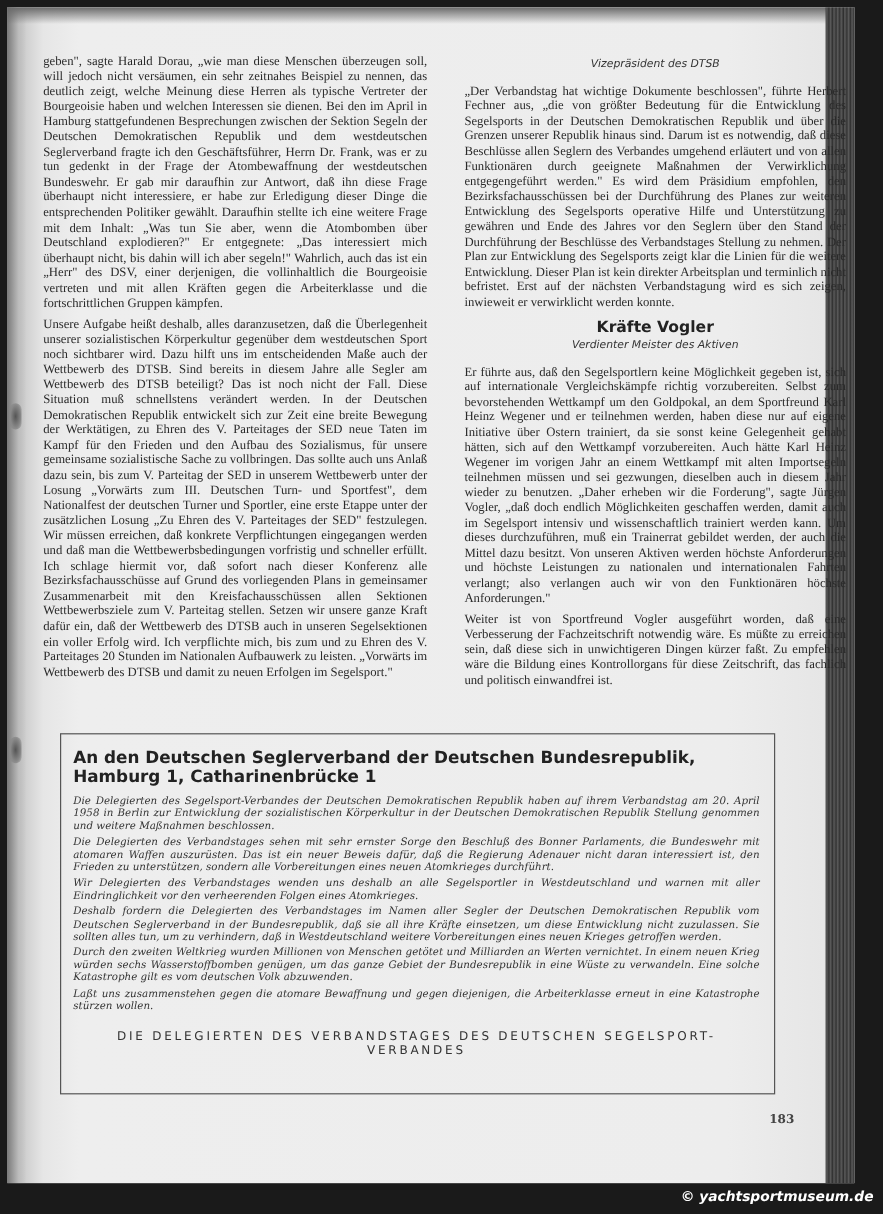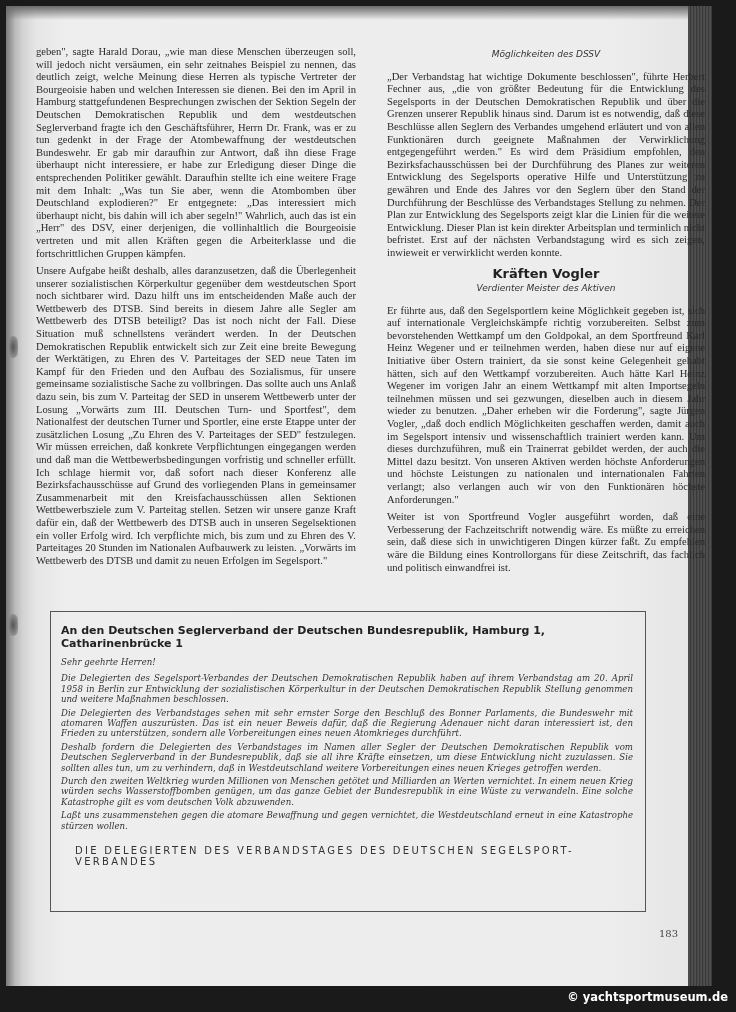--- a/index.html
+++ b/index.html
@@ -41,45 +41,45 @@
       font-family: "DejaVu Sans", sans-serif; font-style: italic;
       font-size: 9px; text-align: center; margin: 2px 0 10px 0; color: #333;
     }
     .letter-box {
       position: absolute; left: 44px; top: 605px; width: 596px; height: 301px;
       border: 1px solid #555; box-sizing: border-box;
       padding: 12px 12px 8px 10px;
     }
     .letter-head {
       font-family: "DejaVu Sans", sans-serif; font-weight: bold;
-      font-size: 11px; margin: 0 0 7px 0; color: #222;
+      font-size: 14px; margin: 0 0 7px 0; color: #222;
     }
     .letter-salutation, .letter-para {
       font-family: "DejaVu Serif", serif; font-style: italic;
       font-size: 8.6px; line-height: 10.4px; color: #333; margin: 0 0 3px 0;
       text-align: justify;
     }
     .letter-salutation { margin-bottom: 6px; }
     .letter-closing {
       font-family: "DejaVu Serif", serif; font-style: italic;
       font-size: 8.6px; text-align: right; padding-right: 30px; margin: 2px 0 6px 0; color: #333;
     }
     .letter-signature {
       font-family: "DejaVu Sans", sans-serif; font-size: 10px;
-      letter-spacing: 2.3px; text-align: left; color: #333; margin: 14px;
+      letter-spacing: 2.3px; text-align: center; color: #333; margin: 14px;
     }
     .page-number {
-      position: absolute; left: 653px; top: 922px;
-      font-size: 10px; font-weight: normal; color: #444;
+      position: absolute; left: 635px; top: 922px;
+      font-size: 10px; font-weight: bold; color: #444;
       font-family: "DejaVu Serif", serif;
     }
     .watermark {
       position: absolute; right: 8px; bottom: 8px;
       font-family: "DejaVu Sans", sans-serif; font-weight: bold;
-      font-size: 11.5px; color: #ffffff;
+      font-size: 11.5px; color: #ffffff; font-style: italic;
     }
     .binding-hole {
       position: absolute; width: 10px; height: 22px; border-radius: 5px;
       background: radial-gradient(ellipse at center, #555 0%, #888 60%, rgba(160,160,160,0) 100%);
     }
   </style>
 </head>
 <body>
 
 <div class="page">
@@ -89,38 +89,38 @@
   <div class="binding-hole" style="left:2px; top:330px;"></div>
   <div class="binding-hole" style="left:2px; top:608px;"></div>
 
   <div class="col col-left">
     <p>geben", sagte Harald Dorau, „wie man diese Menschen überzeugen soll, will jedoch nicht versäumen, ein sehr zeitnahes Beispiel zu nennen, das deutlich zeigt, welche Meinung diese Herren als typische Vertreter der Bourgeoisie haben und welchen Interessen sie dienen. Bei den im April in Hamburg stattgefundenen Besprechungen zwischen der Sektion Segeln der Deutschen Demokratischen Republik und dem westdeutschen Seglerverband fragte ich den Geschäftsführer, Herrn Dr. Frank, was er zu tun gedenkt in der Frage der Atombewaffnung der westdeutschen Bundeswehr. Er gab mir daraufhin zur Antwort, daß ihn diese Frage überhaupt nicht interessiere, er habe zur Erledigung dieser Dinge die entsprechenden Politiker gewählt. Daraufhin stellte ich eine weitere Frage mit dem Inhalt: „Was tun Sie aber, wenn die Atombomben über Deutschland explodieren?" Er entgegnete: „Das interessiert mich überhaupt nicht, bis dahin will ich aber segeln!" Wahrlich, auch das ist ein „Herr" des DSV, einer derjenigen, die vollinhaltlich die Bourgeoisie vertreten und mit allen Kräften gegen die Arbeiterklasse und die fortschrittlichen Gruppen kämpfen.</p>
     <p>Unsere Aufgabe heißt deshalb, alles daranzusetzen, daß die Überlegenheit unserer sozialistischen Körperkultur gegenüber dem westdeutschen Sport noch sichtbarer wird. Dazu hilft uns im entscheidenden Maße auch der Wettbewerb des DTSB. Sind bereits in diesem Jahre alle Segler am Wettbewerb des DTSB beteiligt? Das ist noch nicht der Fall. Diese Situation muß schnellstens verändert werden. In der Deutschen Demokratischen Republik entwickelt sich zur Zeit eine breite Bewegung der Werktätigen, zu Ehren des V. Parteitages der SED neue Taten im Kampf für den Frieden und den Aufbau des Sozialismus, für unsere gemeinsame sozialistische Sache zu vollbringen. Das sollte auch uns Anlaß dazu sein, bis zum V. Parteitag der SED in unserem Wettbewerb unter der Losung „Vorwärts zum III. Deutschen Turn- und Sportfest", dem Nationalfest der deutschen Turner und Sportler, eine erste Etappe unter der zusätzlichen Losung „Zu Ehren des V. Parteitages der SED" festzulegen. Wir müssen erreichen, daß konkrete Verpflichtungen eingegangen werden und daß man die Wettbewerbsbedingungen vorfristig und schneller erfüllt. Ich schlage hiermit vor, daß sofort nach dieser Konferenz alle Bezirksfachausschüsse auf Grund des vorliegenden Plans in gemeinsamer Zusammenarbeit mit den Kreisfachausschüssen allen Sektionen Wettbewerbsziele zum V. Parteitag stellen. Setzen wir unsere ganze Kraft dafür ein, daß der Wettbewerb des DTSB auch in unseren Segelsektionen ein voller Erfolg wird. Ich verpflichte mich, bis zum und zu Ehren des V. Parteitages 20 Stunden im Nationalen Aufbauwerk zu leisten. „Vorwärts im Wettbewerb des DTSB und damit zu neuen Erfolgen im Segelsport."</p>
   </div>
 
   <div class="col col-right">
     <div>
-      <div class="speaker-title">Möglichkeiten des DSSV</div>
+      <div class="speaker-title">Vizepräsident des DTSB</div>
       <p>„Der Verbandstag hat wichtige Dokumente beschlossen", führte Herbert Fechner aus, „die von größter Bedeutung für die Entwicklung des Segelsports in der Deutschen Demokratischen Republik und über die Grenzen unserer Republik hinaus sind. Darum ist es notwendig, daß diese Beschlüsse allen Seglern des Verbandes umgehend erläutert und von allen Funktionären durch geeignete Maßnahmen der Verwirklichung entgegengeführt werden." Es wird dem Präsidium empfohlen, den Bezirksfachausschüssen bei der Durchführung des Planes zur weiteren Entwicklung des Segelsports operative Hilfe und Unterstützung zu gewähren und Ende des Jahres vor den Seglern über den Stand der Durchführung der Beschlüsse des Verbandstages Stellung zu nehmen. Der Plan zur Entwicklung des Segelsports zeigt klar die Linien für die weitere Entwicklung. Dieser Plan ist kein direkter Arbeitsplan und terminlich nicht befristet. Erst auf der nächsten Verbandstagung wird es sich zeigen, inwieweit er verwirklicht werden konnte.</p>
     </div>
     <div style="margin-top:8px;">
-      <div class="speaker-name">Kräften Vogler</div>
+      <div class="speaker-name">Kräfte Vogler</div>
       <div class="speaker-title">Verdienter Meister des Aktiven</div>
       <p>Er führte aus, daß den Segelsportlern keine Möglichkeit gegeben ist, sich auf internationale Vergleichskämpfe richtig vorzubereiten. Selbst zum bevorstehenden Wettkampf um den Goldpokal, an dem Sportfreund Karl Heinz Wegener und er teilnehmen werden, haben diese nur auf eigene Initiative über Ostern trainiert, da sie sonst keine Gelegenheit gehabt hätten, sich auf den Wettkampf vorzubereiten. Auch hätte Karl Heinz Wegener im vorigen Jahr an einem Wettkampf mit alten Importsegeln teilnehmen müssen und sei gezwungen, dieselben auch in diesem Jahr wieder zu benutzen. „Daher erheben wir die Forderung", sagte Jürgen Vogler, „daß doch endlich Möglichkeiten geschaffen werden, damit auch im Segelsport intensiv und wissenschaftlich trainiert werden kann. Um dieses durchzuführen, muß ein Trainerrat gebildet werden, der auch die Mittel dazu besitzt. Von unseren Aktiven werden höchste Anforderungen und höchste Leistungen zu nationalen und internationalen Fahrten verlangt; also verlangen auch wir von den Funktionären höchste Anforderungen."</p>
       <p>Weiter ist von Sportfreund Vogler ausgeführt worden, daß eine Verbesserung der Fachzeitschrift notwendig wäre. Es müßte zu erreichen sein, daß diese sich in unwichtigeren Dingen kürzer faßt. Zu empfehlen wäre die Bildung eines Kontrollorgans für diese Zeitschrift, das fachlich und politisch einwandfrei ist.</p>
     </div>
   </div>
 
   <div class="letter-box">
     <div class="letter-head">An den Deutschen Seglerverband der Deutschen Bundesrepublik, Hamburg 1, Catharinenbrücke 1</div>
-    <div class="letter-salutation">Sehr geehrte Herren!</div>
     <div class="letter-para">Die Delegierten des Segelsport-Verbandes der Deutschen Demokratischen Republik haben auf ihrem Verbandstag am 20. April 1958 in Berlin zur Entwicklung der sozialistischen Körperkultur in der Deutschen Demokratischen Republik Stellung genommen und weitere Maßnahmen beschlossen.</div>
     <div class="letter-para">Die Delegierten des Verbandstages sehen mit sehr ernster Sorge den Beschluß des Bonner Parlaments, die Bundeswehr mit atomaren Waffen auszurüsten. Das ist ein neuer Beweis dafür, daß die Regierung Adenauer nicht daran interessiert ist, den Frieden zu unterstützen, sondern alle Vorbereitungen eines neuen Atomkrieges durchführt.</div>
+    <div class="letter-para">Wir Delegierten des Verbandstages wenden uns deshalb an alle Segelsportler in Westdeutschland und warnen mit aller Eindringlichkeit vor den verheerenden Folgen eines Atomkrieges.</div>
     <div class="letter-para">Deshalb fordern die Delegierten des Verbandstages im Namen aller Segler der Deutschen Demokratischen Republik vom Deutschen Seglerverband in der Bundesrepublik, daß sie all ihre Kräfte einsetzen, um diese Entwicklung nicht zuzulassen. Sie sollten alles tun, um zu verhindern, daß in Westdeutschland weitere Vorbereitungen eines neuen Krieges getroffen werden.</div>
     <div class="letter-para">Durch den zweiten Weltkrieg wurden Millionen von Menschen getötet und Milliarden an Werten vernichtet. In einem neuen Krieg würden sechs Wasserstoffbomben genügen, um das ganze Gebiet der Bundesrepublik in eine Wüste zu verwandeln. Eine solche Katastrophe gilt es vom deutschen Volk abzuwenden.</div>
-    <div class="letter-para">Laßt uns zusammenstehen gegen die atomare Bewaffnung und gegen vernichtet, die Westdeutschland erneut in eine Katastrophe stürzen wollen.</div>
+    <div class="letter-para">Laßt uns zusammenstehen gegen die atomare Bewaffnung und gegen diejenigen, die Arbeiterklasse erneut in eine Katastrophe stürzen wollen.</div>
     <div class="letter-signature">DIE DELEGIERTEN DES VERBANDSTAGES DES DEUTSCHEN SEGELSPORT-VERBANDES</div>
   </div>
 
   <div class="page-number">183</div>
 </div>
 
 <div class="watermark">© yachtsportmuseum.de</div>
 
 </body></html>

